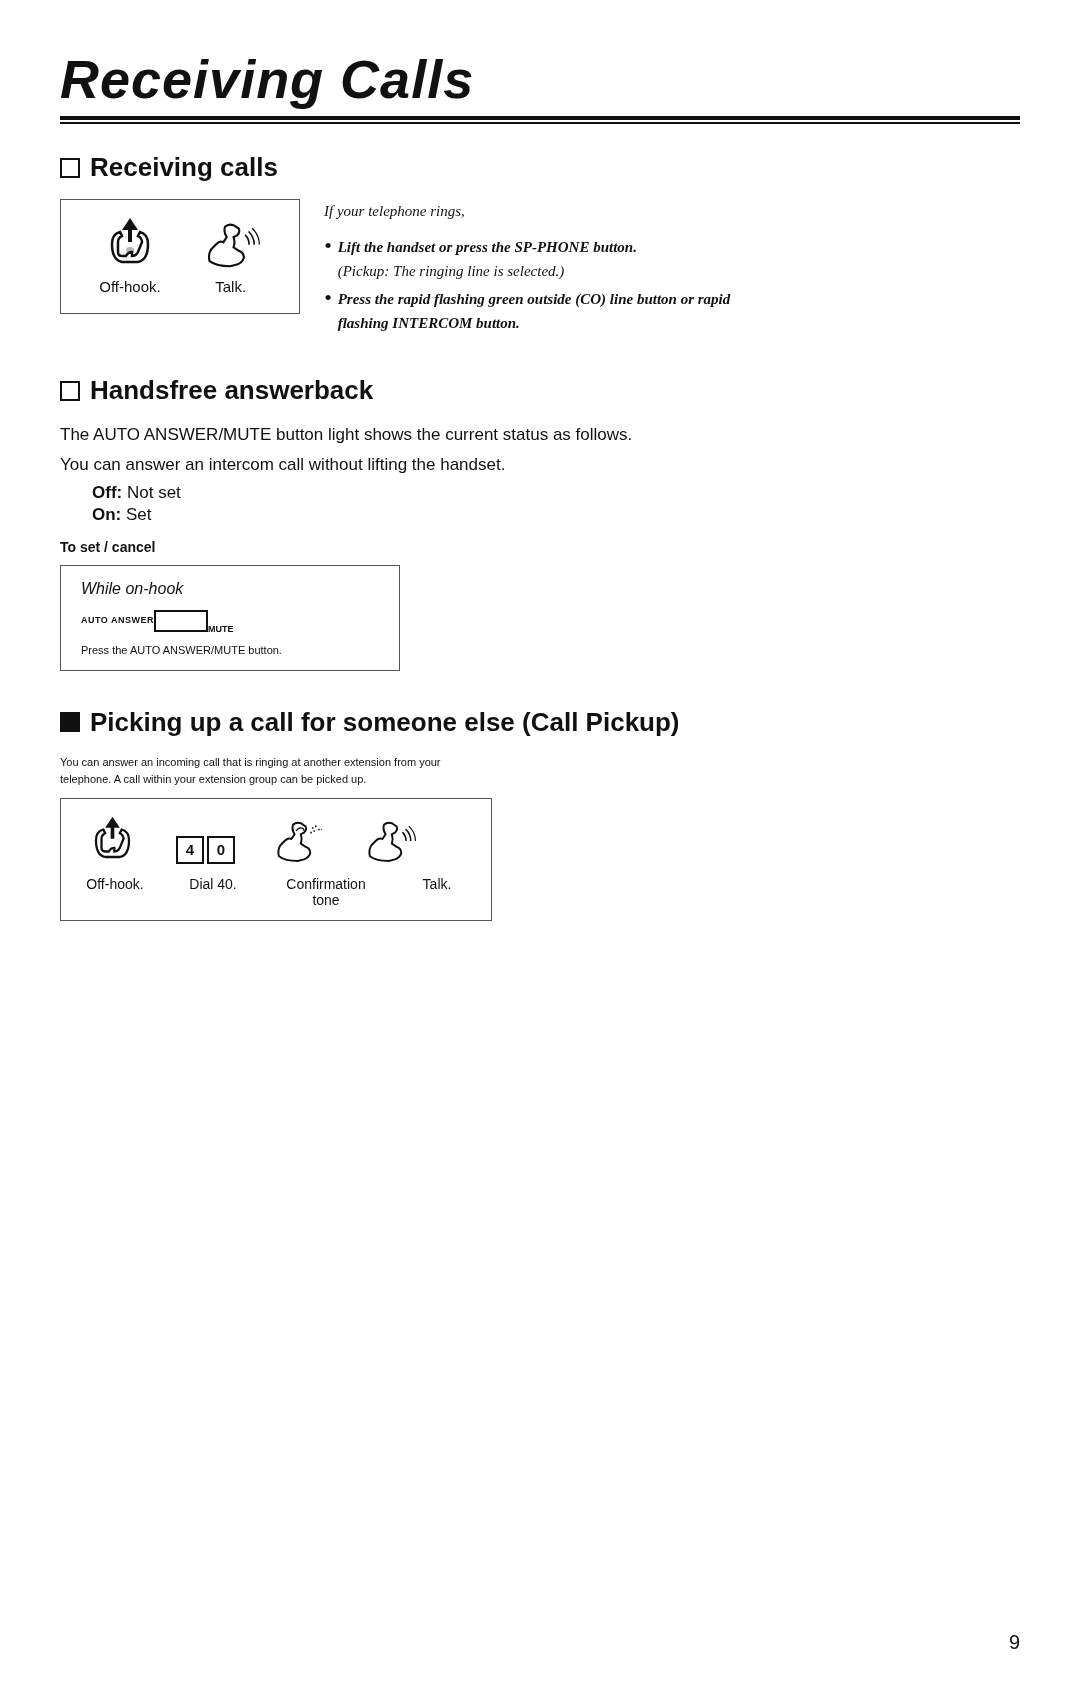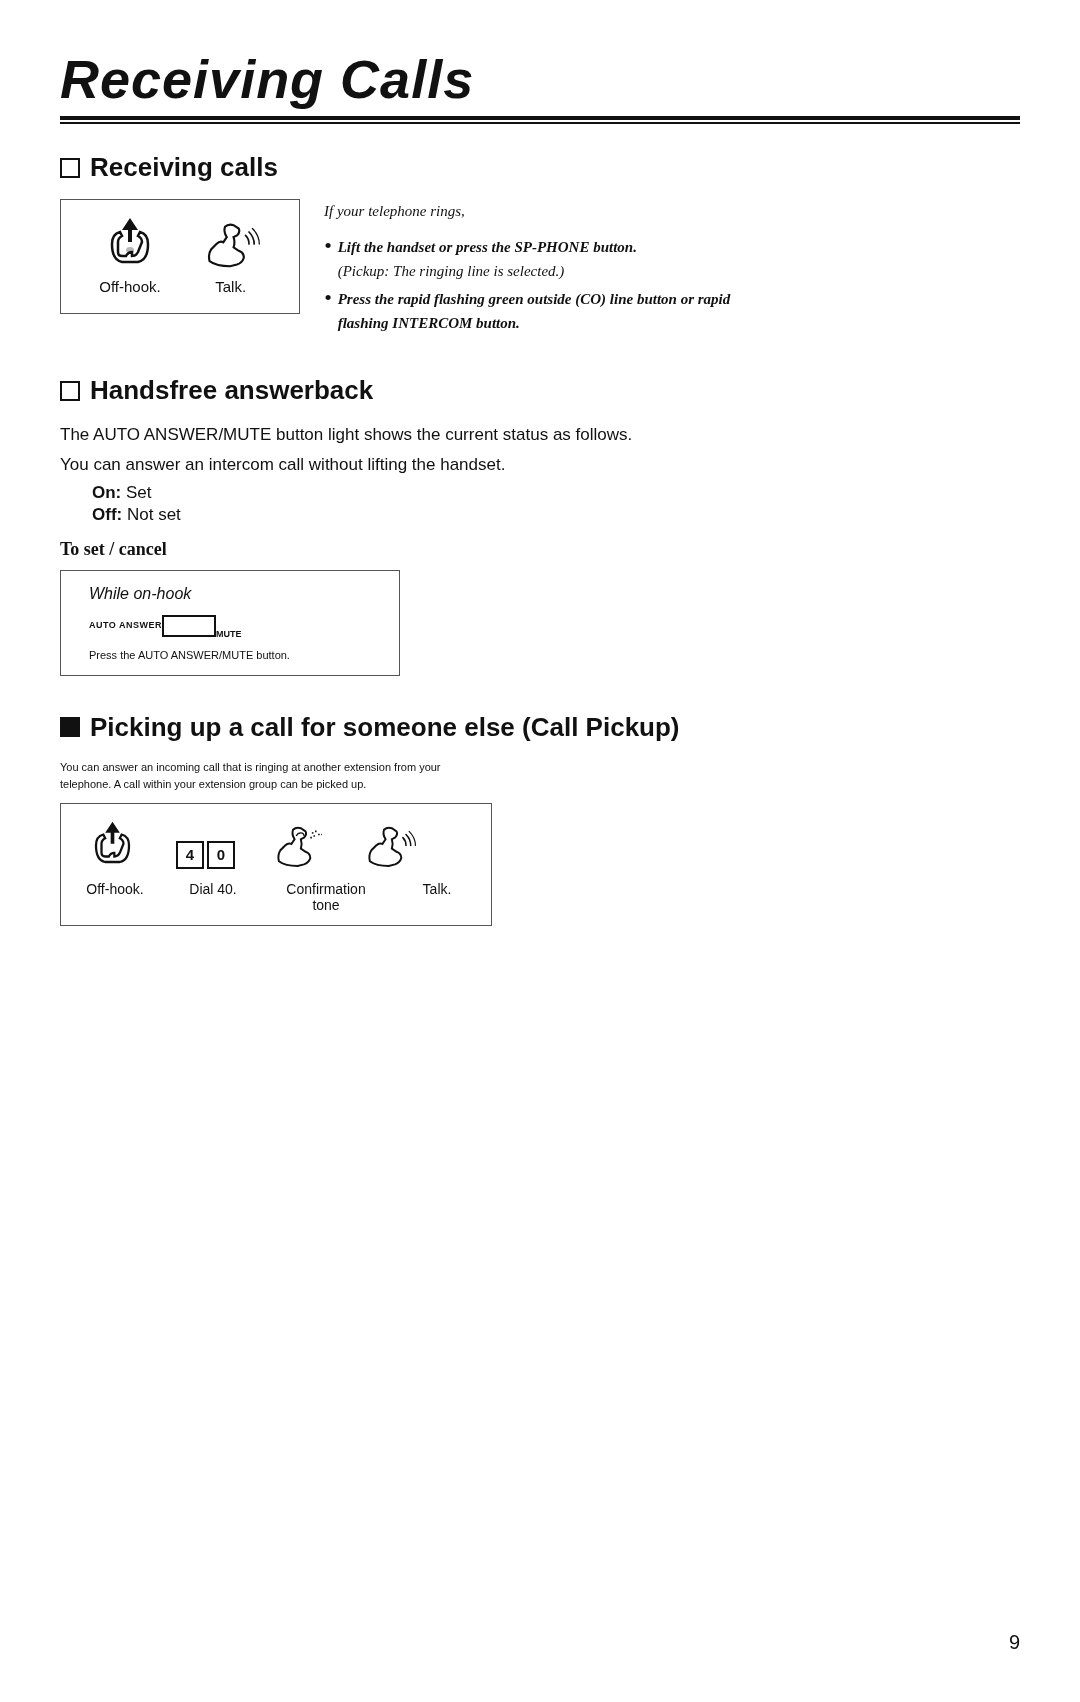--- a/index.html
+++ b/index.html
@@ -154,30 +154,30 @@
 
     .body-text-indent {
       font-size: 17px;
       font-family: Arial, Helvetica, sans-serif;
       margin-left: 32px;
       margin-bottom: 2px;
     }
 
     
     .subsection-heading {
-      font-family: Liberation Serif, serif;
-      font-size: 18px;
+      font-family: Liberation Sans, sans-serif;
+      font-size: 14px;
       font-weight: 900;
       margin-top: 14px;
       margin-bottom: 10px;
     }
 
     .instruction-box {
       border: 1.5px solid #555;
-      padding: 14px 28px;
+      padding: 14px 20px;
       display: inline-block;
       min-width: 340px;
     }
 
     .instruction-box .while-label {
       font-style: italic;
       font-size: 16px;
       font-family: Arial, Helvetica, sans-serif;
       margin-bottom: 10px;
     }
@@ -350,24 +350,24 @@
 
 <div class="section">
   <div class="section-heading">
     <span class="bullet-square"></span>
     <span>Handsfree answerback</span>
   </div>
 
   <p class="body-text">The AUTO ANSWER/MUTE button light shows the current status as follows.</p>
   <p class="body-text">You can answer an intercom call without lifting the handset.</p>
   <p class="body-text-indent">
-    <b>On:</b> <span>Set</span>
+    <b>Off:</b> <span>Not set</span>
   </p>
   <p class="body-text-indent">
-    <b>Off:</b> <span>Not set</span>
+    <b>On:</b> <span>Set</span>
   </p>
 
   <div class="subsection-heading">To set / cancel</div>
 
   <div class="instruction-box">
     <div class="while-label">While on-hook</div>
     <div class="auto-answer-btn">
       <span class="auto-answer-label">AUTO ANSWER</span>
       <div class="btn-rect"></div>
       <span class="mute-label">MUTE</span>

